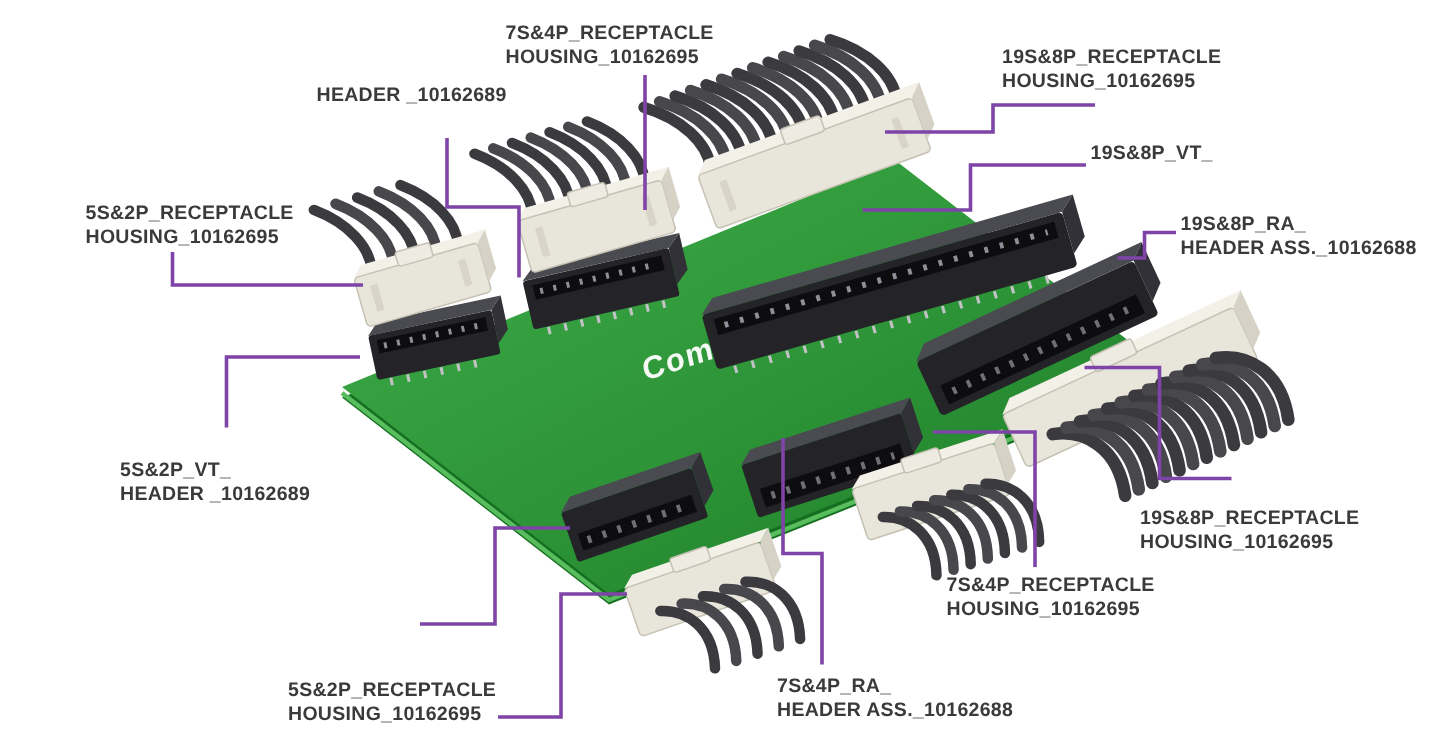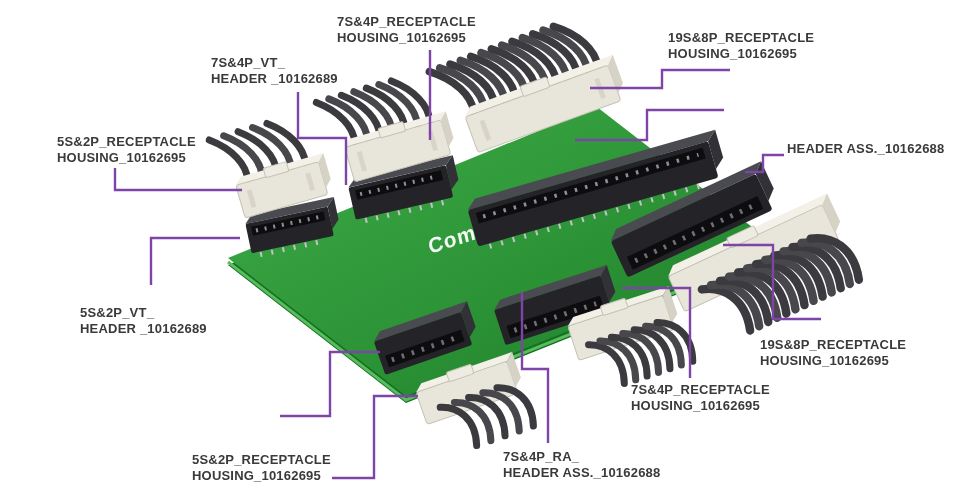--- a/index.html
+++ b/index.html
@@ -225,47 +225,48 @@
     <path class="leader" d="M 690 378 L 690 288 L 622 288"></path>
     <path class="leader" d="M 821 319 L 773 319 L 773 245 L 723 245"></path>
   </g>
 </svg>
 
 <div class="lbl" style="left:337px;top:14px">
   <div>7S&amp;4P_RECEPTACLE</div>
   <div>HOUSING_10162695</div>
 </div>
 <div class="lbl" style="left:211px;top:55px">
-  <div>7S&amp;4P_VT_</div>
   <div>HEADER _10162689</div>
 </div>
 <div class="lbl" style="left:668px;top:30px">
   <div>19S&amp;8P_RECEPTACLE</div>
   <div>HOUSING_10162695</div>
 </div>
 <div class="lbl" style="left:727px;top:94px">
+  <div>19S&amp;8P_VT_</div>
 </div>
 <div class="lbl" style="left:787px;top:141px">
+  <div>19S&amp;8P_RA_</div>
   <div>HEADER ASS._10162688</div>
 </div>
 <div class="lbl" style="left:57px;top:134px">
   <div>5S&amp;2P_RECEPTACLE</div>
   <div>HOUSING_10162695</div>
 </div>
 <div class="lbl" style="left:80px;top:305px">
   <div>5S&amp;2P_VT_</div>
   <div>HEADER _10162689</div>
 </div>
 <div class="lbl" style="left:143px;top:389px">
 </div>
 <div class="lbl" style="left:192px;top:452px">
   <div>5S&amp;2P_RECEPTACLE</div>
   <div>HOUSING_10162695</div>
 </div>
-<div class="lbl" style="left:503px;top:449px">
+<div class="lbl" style="left:518px;top:449px">
   <div>7S&amp;4P_RA_</div>
   <div>HEADER ASS._10162688</div>
 </div>
 <div class="lbl" style="left:631px;top:382px">
   <div>7S&amp;4P_RECEPTACLE</div>
   <div>HOUSING_10162695</div>
 </div>
 <div class="lbl" style="left:760px;top:337px">
   <div>19S&amp;8P_RECEPTACLE</div>
   <div>HOUSING_10162695</div>

